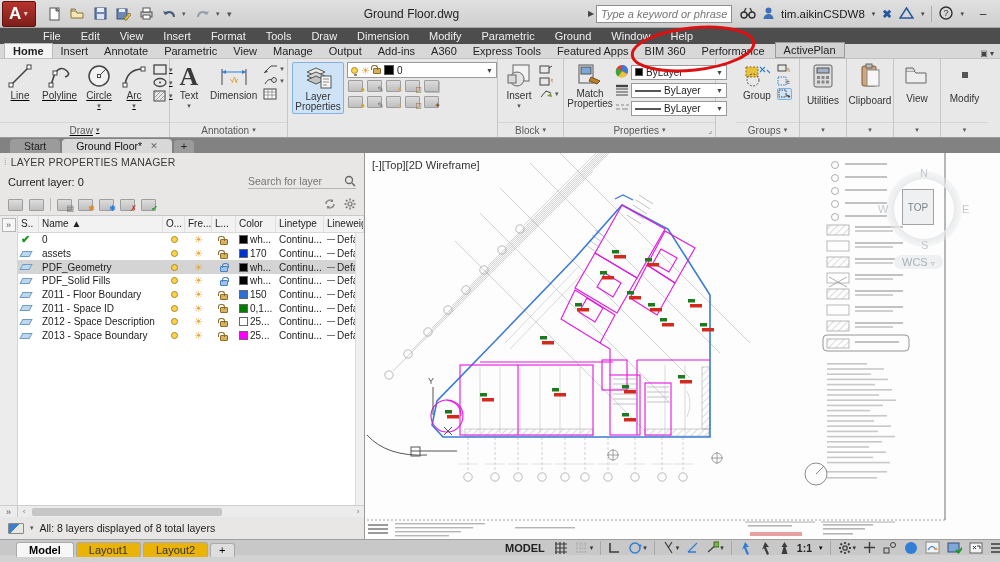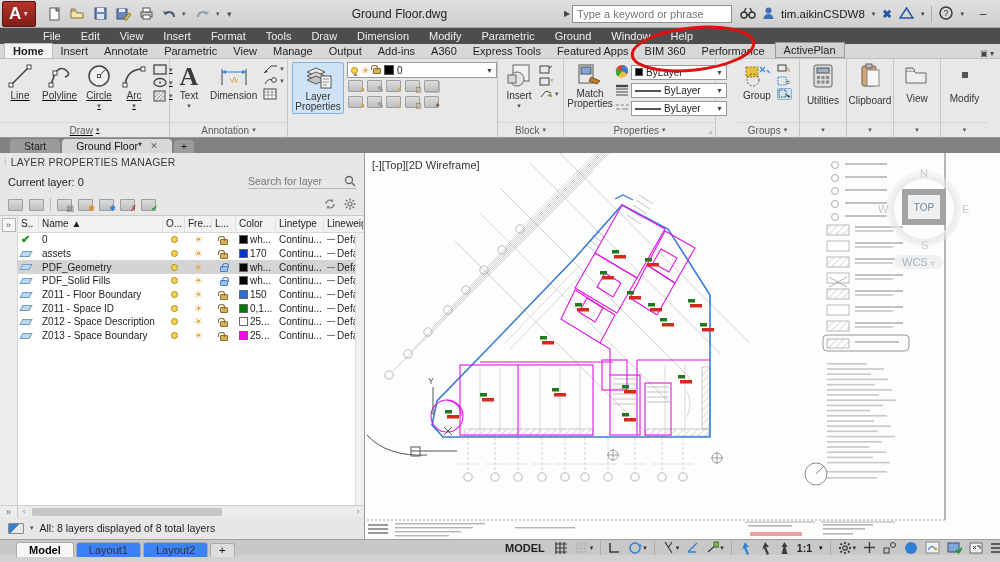--- a/index.html
+++ b/index.html
@@ -9,21 +9,21 @@
   
   .titlebar { height:28px; background:linear-gradient(#e0e0e0,#cfcfcf); display:flex; align-items:center; border-bottom:1px solid #a9a9a9; }
   .appbtn { width:34px; height:26px; margin-left:2px; background:linear-gradient(#b8342c,#7e1f1a); color:#fff; font-weight:bold; font-size:17px; display:flex; align-items:center; justify-content:center; border-radius:2px; border:1px solid #5e1512; }
   .appbtn .car { font-size:7px; margin-left:1px; color:#f3c9c6;}
   .qat { display:flex; align-items:center; gap:3px; margin-left:8px; }
   .qat .qi { width:20px; height:20px; display:flex; align-items:center; justify-content:center; border-radius:2px; }
   .qat .drop { font-size:7px; color:#555; width:8px; }
   .titletext { flex:1; display:flex; justify-content:center; gap:26px; font-size:12px; color:#222; white-space:nowrap; }
   .tsearch { display:flex; align-items:center; }
   .tsearch .go { font-size:8px; color:#444; margin-right:2px; }
-  .tsearch input { width:160px; height:18px; font-size:11px; color:#777; border:1px solid #8e8e8e; padding:0 4px; background:#fff; }
+  .tsearch input { width:136px; height:18px; font-size:11px; font-style:italic; color:#777; border:1px solid #8e8e8e; padding:0 4px; background:#fff; }
   .trail { display:flex; align-items:center; gap:7px; margin:0 6px 0 8px; font-size:11.5px; color:#1a1a1a; white-space:nowrap; }
   .trail .sep { width:1px; height:16px; background:#aaa; }
   .winbtns { display:flex; margin-right:4px; }
   .winbtns span { width:26px; height:20px; display:flex; align-items:center; justify-content:center; font-size:12px; color:#333; }
 
   
   .menubar { height:16px; background:#4d4d4d; display:flex; align-items:center; padding-left:34px; gap:2px; }
   .menubar .mi { color:#efefef; font-size:11px; padding:1px 9px; }
 
   
@@ -107,28 +107,28 @@
   .phscroll .thumb { width:190px; height:8px; background:#c6c6c6; border-radius:2px; margin-left:2px;}
   .pstatus { height:22px; display:flex; align-items:center; gap:6px; padding:0 8px; color:#1c1c1c; font-size:10.5px;}
   .fico { width:16px; height:11px; background:linear-gradient(135deg,#3b7fd0 45%,#e8e7e6 46%); border:1px solid #888; border-radius:1px;}
 
   
   .canvas { position:relative; flex:1; background:#fdfdfd; overflow:hidden;}
   .vplabel { position:absolute; left:7px; top:6px; font-size:11px; color:#333; z-index:5;}
   .viewcube { position:absolute; right:28px; top:12px; width:96px; height:110px; z-index:4; color:#c3c8cc; font-size:11px;}
   .vc-ring { position:absolute; left:10px; top:6px; width:76px; height:76px; border-radius:50%; background:radial-gradient(circle, rgba(255,255,255,0) 55%, rgba(230,232,234,.9) 56%, rgba(255,255,255,0) 78%);}
   .vc-n{position:absolute;left:44px;top:2px;} .vc-s{position:absolute;left:45px;top:74px;} .vc-w{position:absolute;left:2px;top:38px;} .vc-e{position:absolute;left:86px;top:38px;}
-  .vc-top { position:absolute; left:26px; top:24px; width:44px; height:36px; border:6px solid #a3a3a3; background:#eef0f2; color:#7d848a; display:flex; align-items:center; justify-content:center; font-size:10px;}
+  .vc-top { position:absolute; left:26px; top:24px; width:32px; height:36px; border:1px solid #a3a3a3; background:#eef0f2; color:#7d848a; display:flex; align-items:center; justify-content:center; font-size:10px;}
   .vc-wcs { position:absolute; left:18px; top:90px; background:#eef0f2; border-radius:8px; padding:1px 8px; color:#aab1b7; font-size:11px;}
   .plan { position:absolute; left:0; top:0; }
 
   
   .statusbar { position:relative; height:16px; background:#c8c8c8; border-top:1px solid #9f9f9f; display:flex; align-items:center;}
   .mtabs { position:absolute; left:0; top:0; height:17px; display:flex; align-items:flex-end; padding-left:16px; gap:0;}
-  .mtab { font-size:11px; padding:1px 12px; background:#3b82f6; color:#333; border:1px solid #aaa; border-bottom:none; border-radius:3px 3px 0 0; margin-right:2px;}
+  .mtab { font-size:11px; padding:1px 12px; background:#eab308; color:#333; border:1px solid #aaa; border-bottom:none; border-radius:3px 3px 0 0; margin-right:2px;}
   .mtab.active { background:#f7f7f7; font-weight:bold; color:#000;}
   .mtab-plus { font-size:11px; padding:0 8px 1px; background:#dedede; border:1px solid #aaa; border-bottom:none; border-radius:3px 3px 0 0;}
   .sicons { margin-left:505px; display:flex; align-items:center; gap:7px; height:100%;}
   .sicons .lbl { font-size:11px; font-weight:bold; color:#222; margin-right:2px;}
   .si { display:flex; align-items:center; justify-content:center; height:18px; }
   .si .car { font-size:7px; color:#333; margin-left:1px;}
   .si svg { display:block;}
   .scale { font-size:10.5px; color:#222; font-weight:bold;}
   .sdiv { width:1px; height:14px; background:#a8a8a8;}
 

